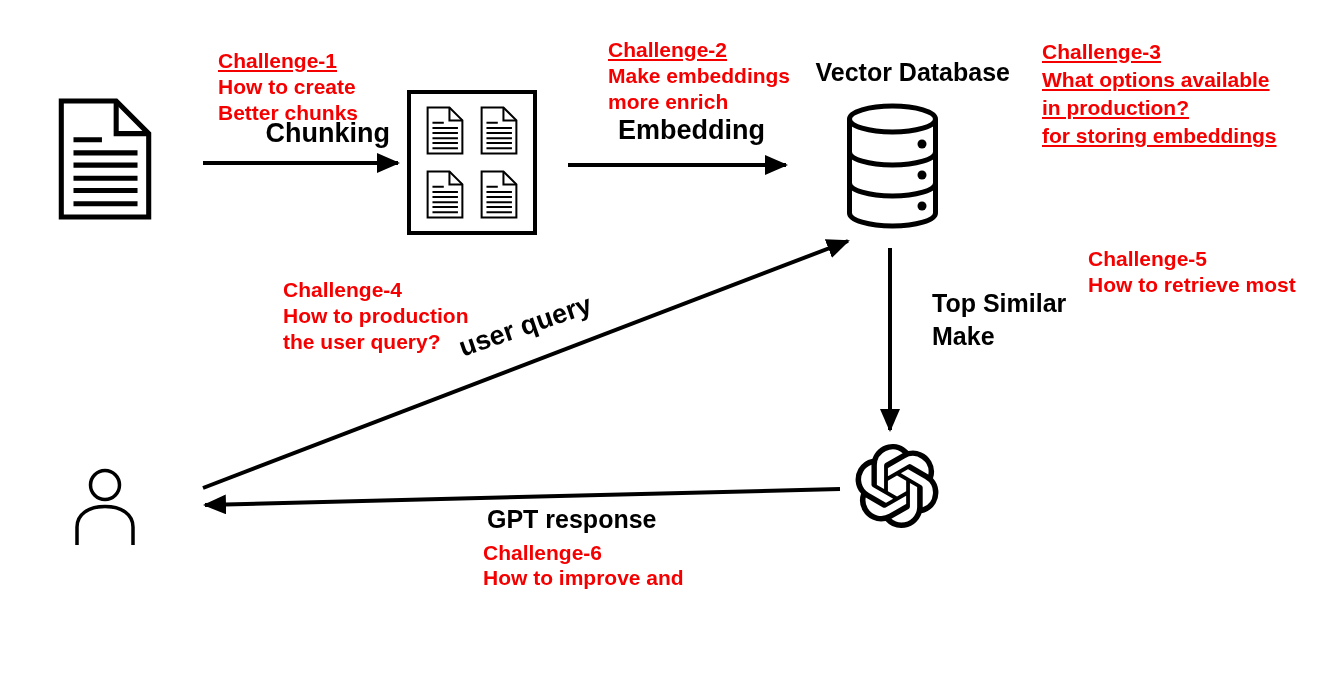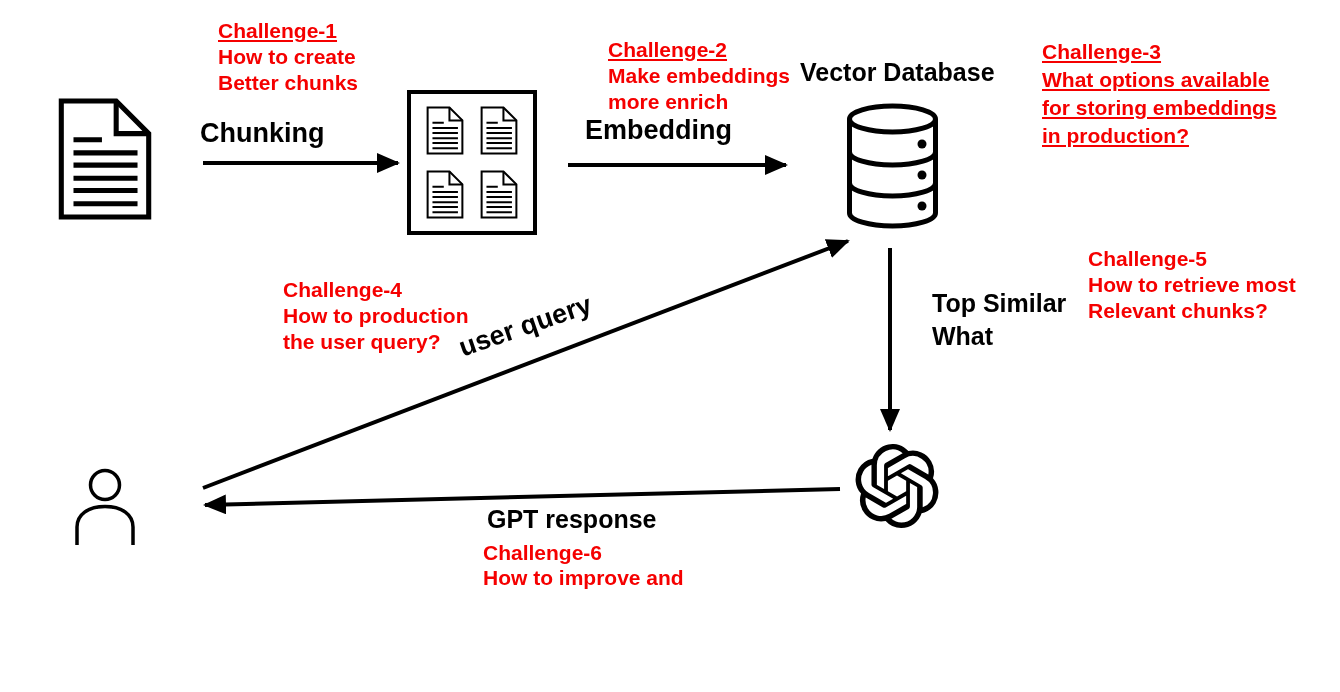--- a/index.html
+++ b/index.html
@@ -12,21 +12,21 @@
   .challenge {
     position:absolute; color:#f50000; font-weight:700; font-size:21px;
     line-height:26px; white-space:nowrap;
   }
   .challenge .ch-title.underlined { text-decoration:underline; }
   .black-label {
     position:absolute; color:#000000; font-weight:700; white-space:nowrap;
   }
   .lbl-27 { font-size:27px; }
   .lbl-25 { font-size:25px; }
-  .center { text-align:left; }
+  .center { text-align:right; }
   .chunks-box {
     position:absolute; left:407px; top:90px; width:130px; height:145px;
     box-sizing:border-box; border:4px solid #000; background:#fff;
     display:grid; grid-template-columns:38px 38px; grid-template-rows:53px 53px;
     column-gap:16px; row-gap:11px; justify-content:center; align-content:center;
   }
   .rot-label {
     position:absolute; left:455px; top:334px; color:#000; font-weight:700;
     font-size:27px; white-space:nowrap;
     transform:rotate(-19deg); transform-origin:0 0;
@@ -116,56 +116,55 @@
   </svg>
 
   <div class="black-label lbl-27 center" style="left:200px; top:118px; width:190px;">Chunking</div>
 
   <div class="black-label lbl-27 center" style="left:585px; top:115px; width:180px;">Embedding</div>
 
   <div class="black-label lbl-25 center" style="left:800px; top:58px; width:210px;">Vector Database</div>
 
   <div class="black-label lbl-25" style="left:932px; top:287px; line-height:33px;">
     <div>Top Similar</div>
-    <div>What</div>
+    <div>Make</div>
   </div>
 
   <div class="rot-label">user query</div>
 
   <div class="black-label lbl-25" style="left:487px; top:505px;">GPT response</div>
 
-  <div class="challenge" style="left:218px; top:18px;">
+  <div class="challenge" style="left:218px; top:48px;">
     <div class="ch-title underlined">Challenge-1</div>
     <div>How to create</div>
     <div>Better chunks</div>
   </div>
 
   <div class="challenge" style="left:608px; top:37px;">
     <div class="ch-title underlined">Challenge-2</div>
     <div>Make embeddings</div>
     <div>more enrich</div>
   </div>
 
   <div class="challenge" style="left:1042px; top:38px; line-height:28px;text-decoration:underline;">
     <div class="ch-title">Challenge-3</div>
     <div>What options available</div>
+    <div>in production?</div>
     <div>for storing embeddings</div>
-    <div>in production?</div>
   </div>
 
   <div class="challenge" style="left:283px; top:277px;">
     <div class="ch-title">Challenge-4</div>
     <div>How to production</div>
     <div>the user query?</div>
   </div>
 
   <div class="challenge" style="left:1088px; top:246px;">
     <div class="ch-title">Challenge-5</div>
     <div>How to retrieve most</div>
-    <div>Relevant chunks?</div>
   </div>
 
   <div class="challenge" style="left:483px; top:540px; line-height:25px;">
     <div class="ch-title">Challenge-6</div>
     <div>How to improve and</div>
   </div>
 
 </div>
 
 </body></html>

